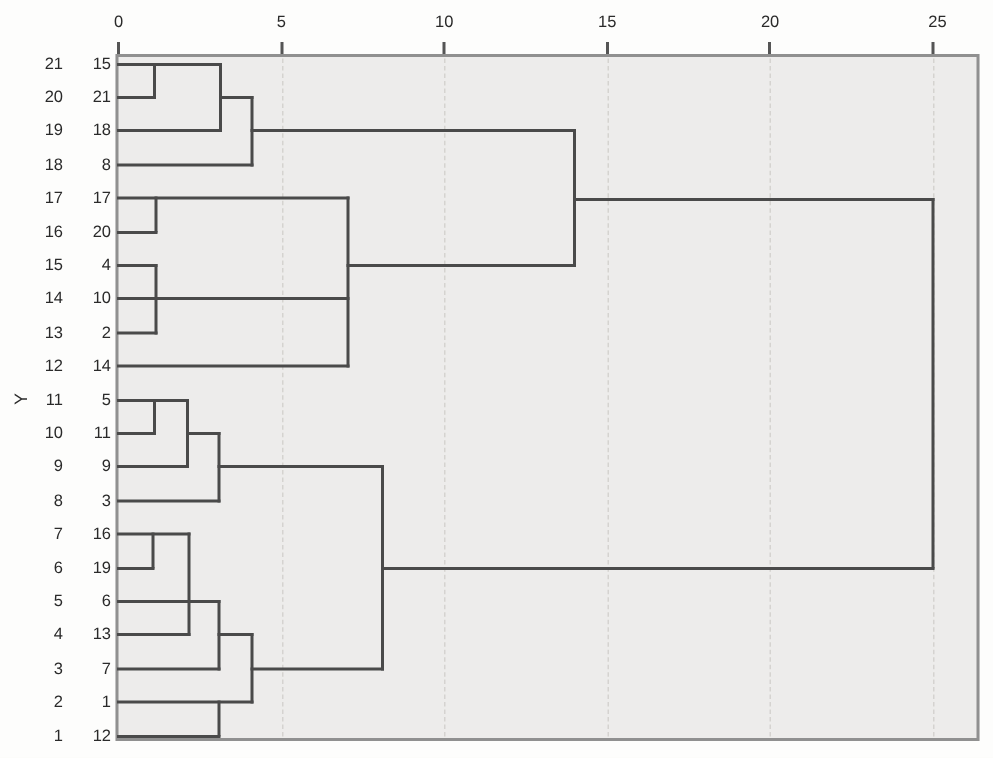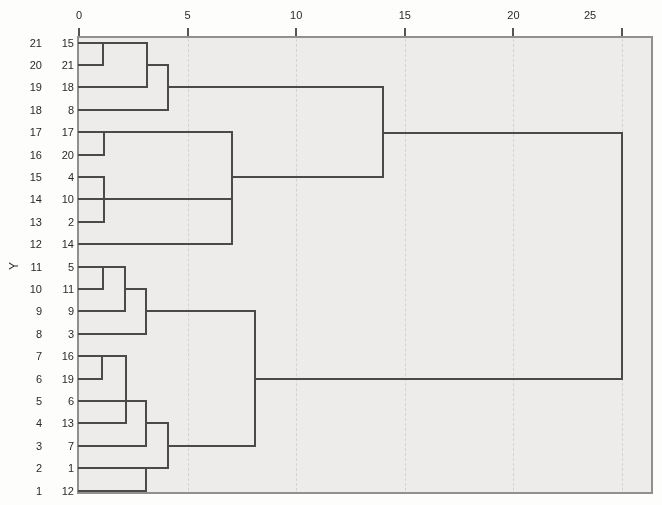--- a/index.html
+++ b/index.html
@@ -43,21 +43,21 @@
     <div class="tick-label" style="left: 64px; color: rgb(42, 42, 42);">0</div>
     <div class="tick-mark" style="left: 186.6px;"></div>
     <div class="tick-label" style="left: 172.6px; color: rgb(42, 42, 42);">5</div>
     <div class="tick-mark" style="left: 295.2px;"></div>
     <div class="tick-label" style="left: 281.2px; color: rgb(42, 42, 42);">10</div>
     <div class="tick-mark" style="left: 403.8px;"></div>
     <div class="tick-label" style="left: 389.8px; color: rgb(42, 42, 42);">15</div>
     <div class="tick-mark" style="left: 512.4px;"></div>
     <div class="tick-label" style="left: 498.4px; color: rgb(42, 42, 42);">20</div>
     <div class="tick-mark" style="left: 621px;"></div>
-    <div class="tick-label" style="left: 575px; color: rgb(42, 42, 42);">25</div>
+    <div class="tick-label" style="left: 610px; color: rgb(42, 42, 42);">25</div>
     <div class="row-num" style="top: 35.5px;">21</div>
     <div class="leaf-label" style="top: 35.5px;">15</div>
     <div class="row-num" style="top: 57.9px;">20</div>
     <div class="leaf-label" style="top: 57.9px;">21</div>
     <div class="row-num" style="top: 80.3px;">19</div>
     <div class="leaf-label" style="top: 80.3px;">18</div>
     <div class="row-num" style="top: 102.7px;">18</div>
     <div class="leaf-label" style="top: 102.7px;">8</div>
     <div class="row-num" style="top: 125.1px;">17</div>
     <div class="leaf-label" style="top: 125.1px;">17</div>

